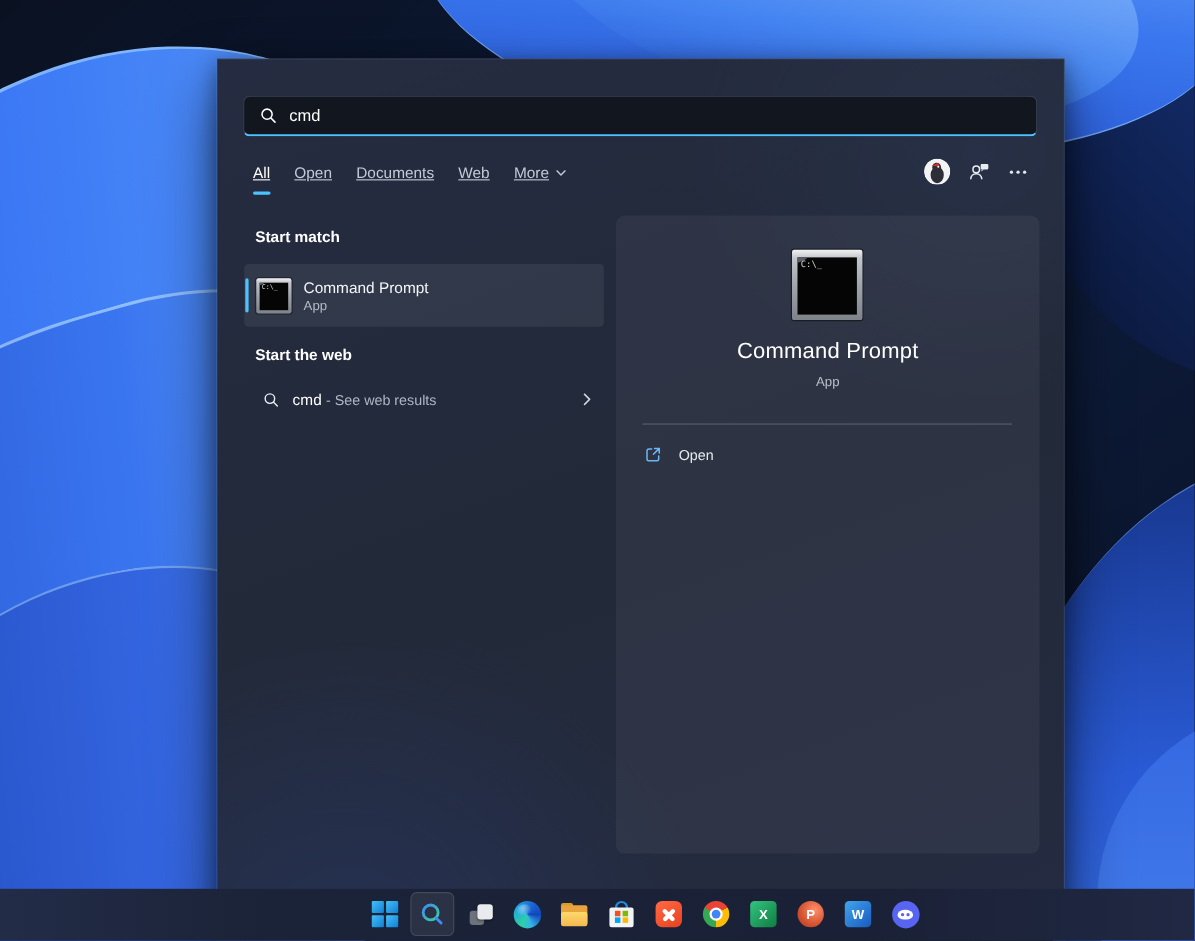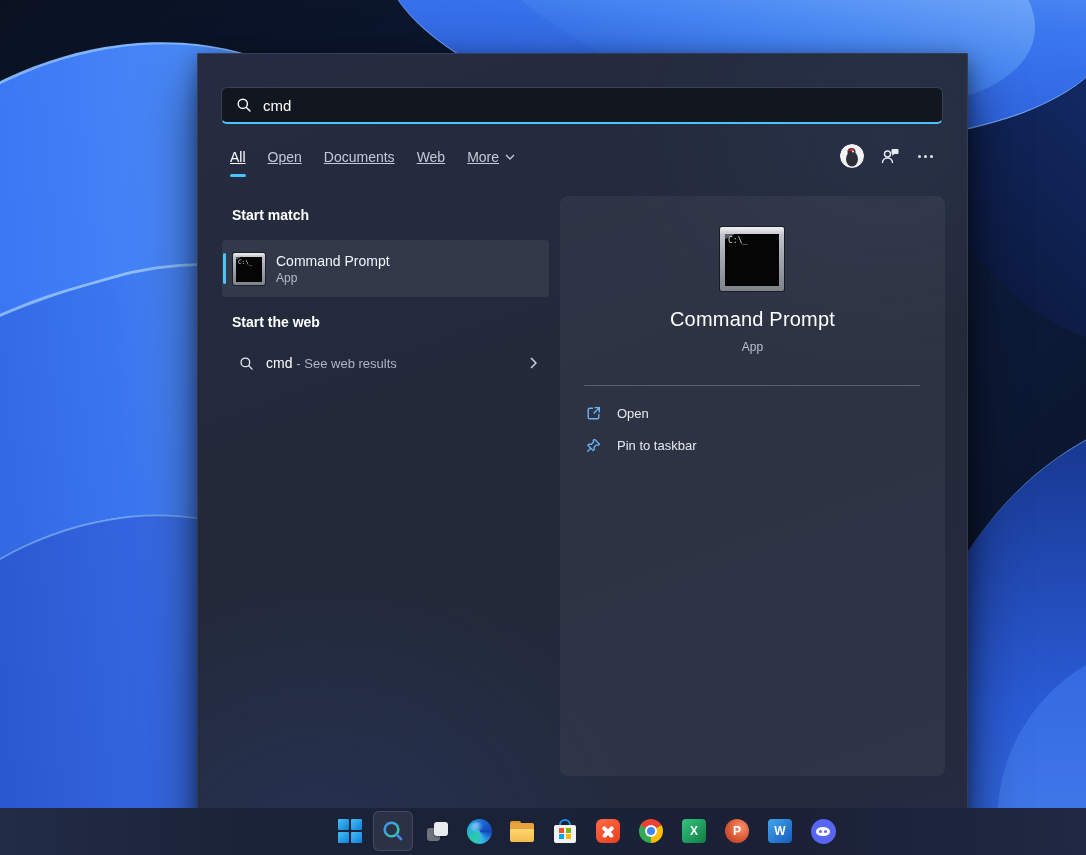--- a/index.html
+++ b/index.html
@@ -313,27 +313,20 @@
       <div class="preview-divider"></div>
 
       <div class="actions">
         <div class="action-row">
           <svg width="17" height="17" viewBox="0 0 16 16">
             <path d="M7 3H4.5A1.5 1.5 0 0 0 3 4.5v7A1.5 1.5 0 0 0 4.5 13h7a1.5 1.5 0 0 0 1.5-1.5V9" fill="none" stroke="#6ab6f7" stroke-width="1.3" stroke-linecap="round"></path>
             <path d="M9.5 2.5H13.5V6.5 M13.3 2.7L8.5 7.5" fill="none" stroke="#6ab6f7" stroke-width="1.3" stroke-linecap="round"></path>
           </svg>
           <span class="action-label">Open</span>
         </div>
-        <div class="action-row">
-          <svg width="17" height="17" viewBox="0 0 16 16">
-            <path d="M9.2 2.4l4.4 4.4-1.1.9-1.9-.1-2.1 2.1.2 2.2-1 .9-2.5-2.5-2.5-2.5 1-1 2.1.2 2.1-2.1-.1-1.9z" fill="none" stroke="#6ab6f7" stroke-width="1.2" stroke-linejoin="round"></path>
-            <line x1="5.2" y1="10.8" x2="2.6" y2="13.4" stroke="#6ab6f7" stroke-width="1.2" stroke-linecap="round"></line>
-          </svg>
-          <span class="action-label">Pin to taskbar</span>
-        </div>
       </div>
     </div>
   </div>
 
   <div class="taskbar">
     <div class="tb-items">
 
       <div class="tb-slot">
         <div class="tb-start">
             <i></i>

